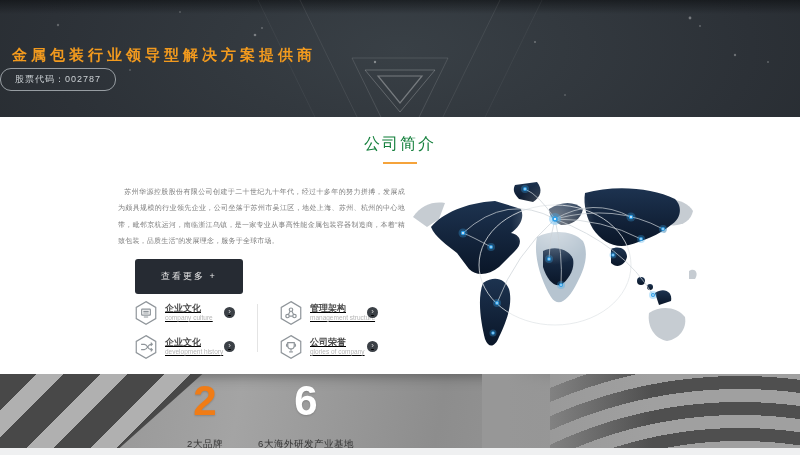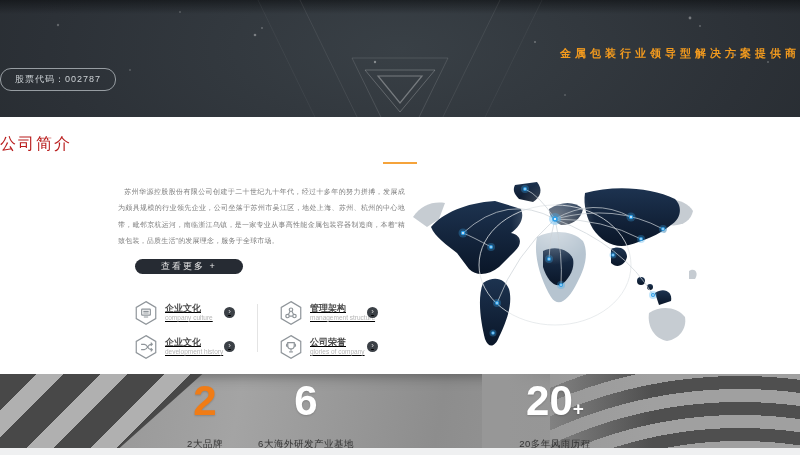--- a/index.html
+++ b/index.html
@@ -6,38 +6,38 @@
   .page{position:relative;width:800px;height:455px;overflow:hidden;background:#fff;
         font-family:"Liberation Sans","DejaVu Sans",sans-serif;}
 
   
   .hero{position:absolute;top:0;left:0;width:800px;height:117px;
         background:radial-gradient(ellipse 640px 280px at 50% 42%,#394046 0%,#2c3137 55%,#22262a 100%);
         overflow:hidden;}
   .hero::before{content:"";position:absolute;inset:0;
         background:linear-gradient(180deg,rgba(8,10,12,.55) 0,rgba(8,10,12,0) 14px);}
   .hero-decor{position:absolute;inset:0;}
-  .hero-title{position:absolute;top:46px;left:4px;right:0;text-align:right;
-        font-size:11px;font-weight:bold;letter-spacing:4px;color:#f29a1e;}
+  .hero-title{position:absolute;top:46px;left:12px;right:0;text-align:left;
+        font-size:15px;font-weight:bold;letter-spacing:4px;color:#f29a1e;}
   .badge-wrap{position:absolute;top:68px;left:0;right:0;text-align:left;}
   .stock-badge{display:inline-block;border:1px solid #979da2;border-radius:11px;
         padding:4px 14px;font-size:9px;letter-spacing:1px;color:#ccd1d5;}
 
   
   .intro{position:absolute;top:117px;left:0;width:800px;height:257px;background:#fff;}
-  .intro-title{position:absolute;top:17px;left:0;right:0;
-        font-size:16px;color:#b91c1c;letter-spacing:2px;}
+  .intro-title{position:absolute;top:17px;left:0;right:0;text-align:center;
+        font-size:16px;color:#15803d;letter-spacing:2px;}
   .title-underline{position:absolute;top:45px;left:50%;width:34px;height:2px;
         margin-left:-17px;background:#f5a33b;}
   .intro-paragraph{position:absolute;left:118px;top:60px;width:287px;
         font-size:7px;line-height:16.4px;color:#7d7d7d;text-indent:0.9em;
         letter-spacing:.2px;text-align:justify;}
-  .more-button{position:absolute;left:135px;top:142px;width:108px;height:15px;
+  .more-button{position:absolute;left:135px;top:142px;width:108px;height:35px;
         background:#262b33;color:#e8e8e8;font-size:9px;letter-spacing:2px;
-        border:none;border-radius:9px;cursor:pointer;
+        border:none;border-radius:3px;cursor:pointer;
         display:flex;align-items:center;justify-content:center;}
   .feature-col{position:absolute;top:182px;}
   .feature-col.col1{left:133px;width:102px;}
   .feature-col.col2{left:278px;width:100px;}
   .feature-item{display:flex;align-items:center;height:27px;margin-bottom:7px;cursor:pointer;text-decoration:underline;}
   .feat-icon{flex:0 0 26px;height:26px;}
   .feat-text{flex:1;margin-left:6px;min-width:0;}
   .feat-title{font-size:9px;font-weight:bold;color:#4a4a4a;line-height:10px;}
   .feat-sub{font-size:6.5px;color:#b5b5b5;line-height:8px;margin-top:1px;white-space:nowrap;}
   .feat-arrow{flex:0 0 11px;height:11px;border-radius:50%;background:#3b4046;
@@ -290,20 +290,16 @@
     <div class="stats-right-fade"></div>
 
     <div class="stat s1">
       <div class="stat-num orange"><span>2</span><span class="stat-suffix"></span></div>
       <div class="stat-label">2大品牌</div>
     </div>
     <div class="stat s2">
       <div class="stat-num"><span>6</span><span class="stat-suffix"></span></div>
       <div class="stat-label">6大海外研发产业基地</div>
     </div>
-    <div class="stat s4">
-      <div class="stat-num"><span>20</span><span class="stat-suffix">+</span></div>
-      <div class="stat-label">20多年风雨历程</div>
-    </div>
   </div>
 
   <div class="bottom-strip"></div>
 </div>
 
 </body></html>

